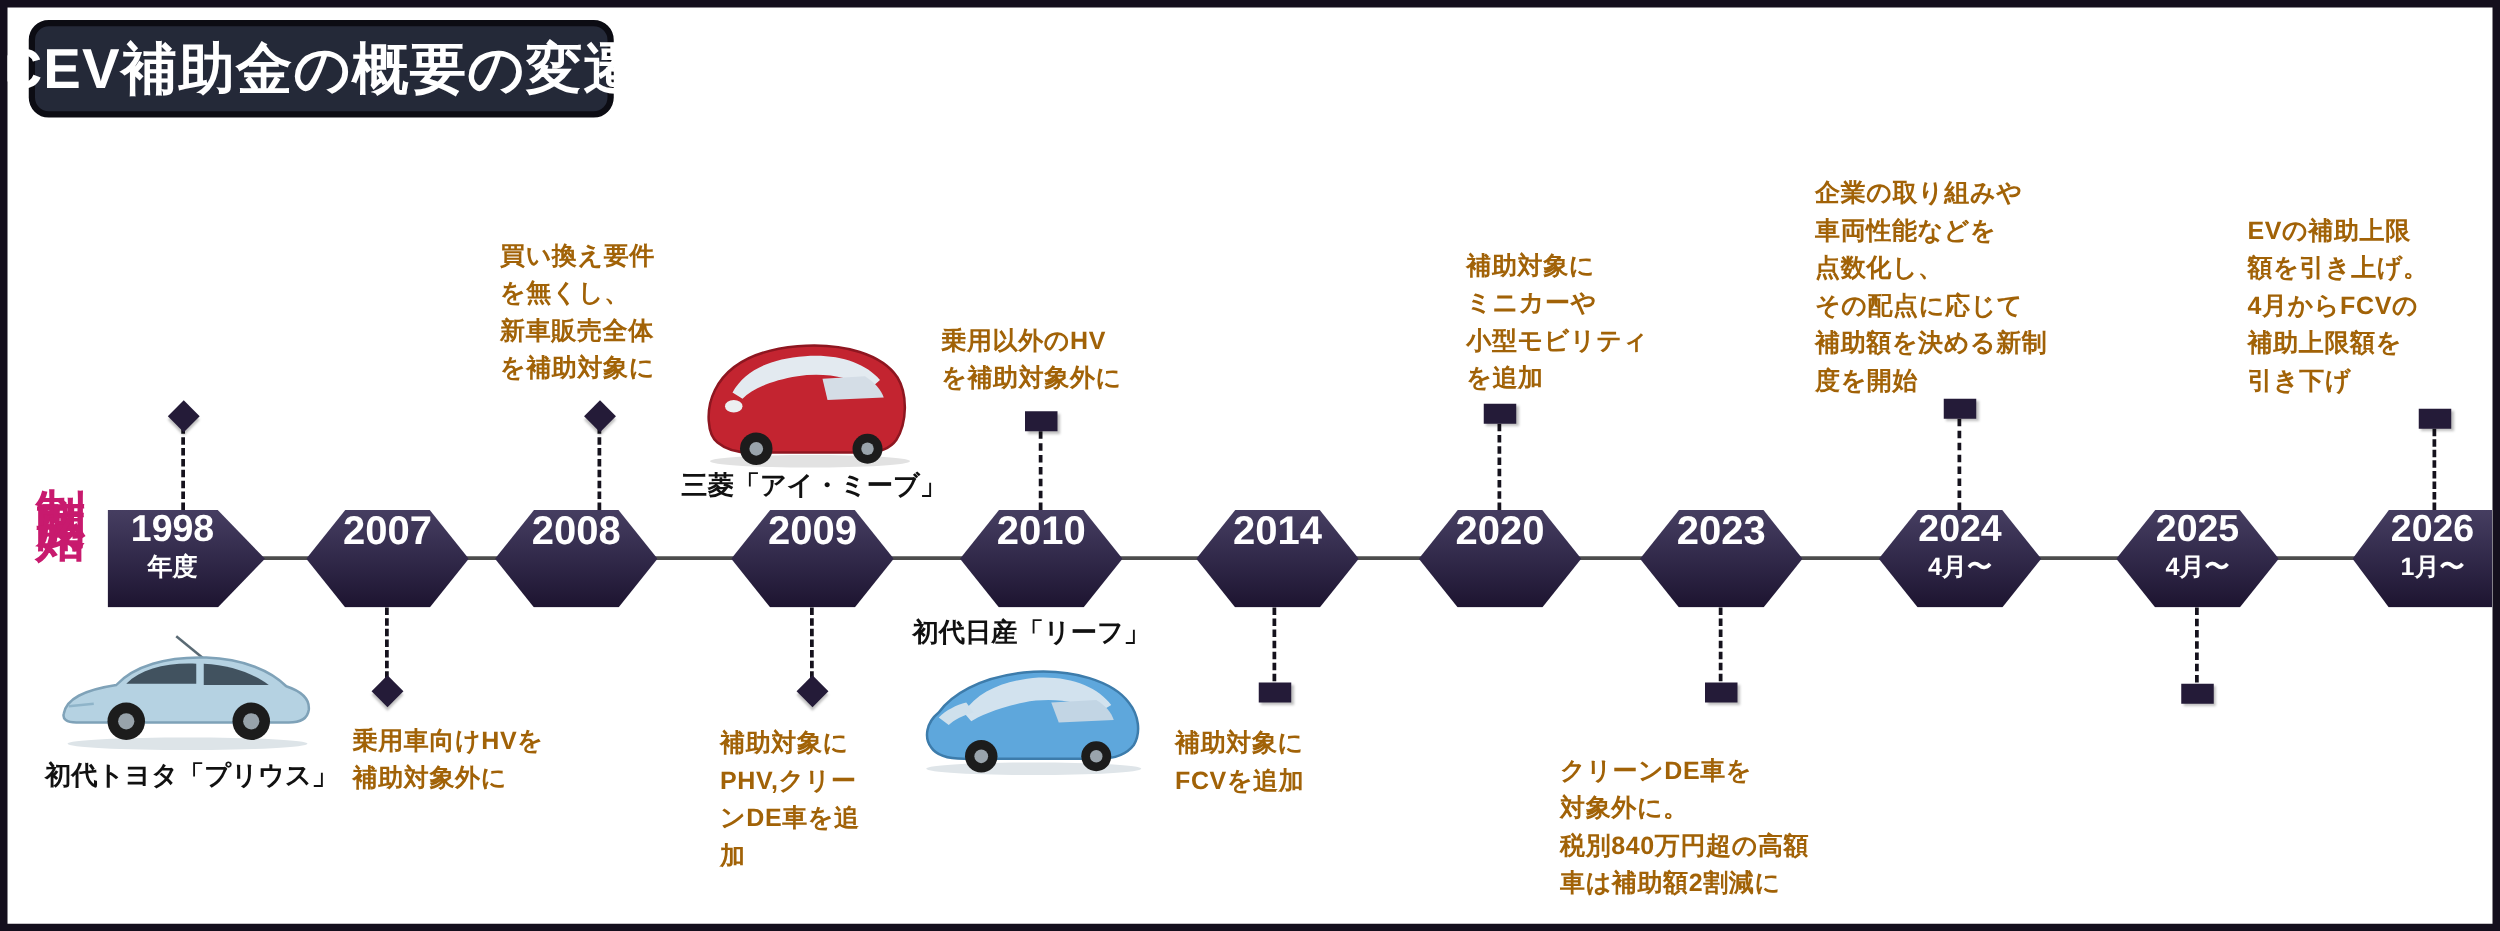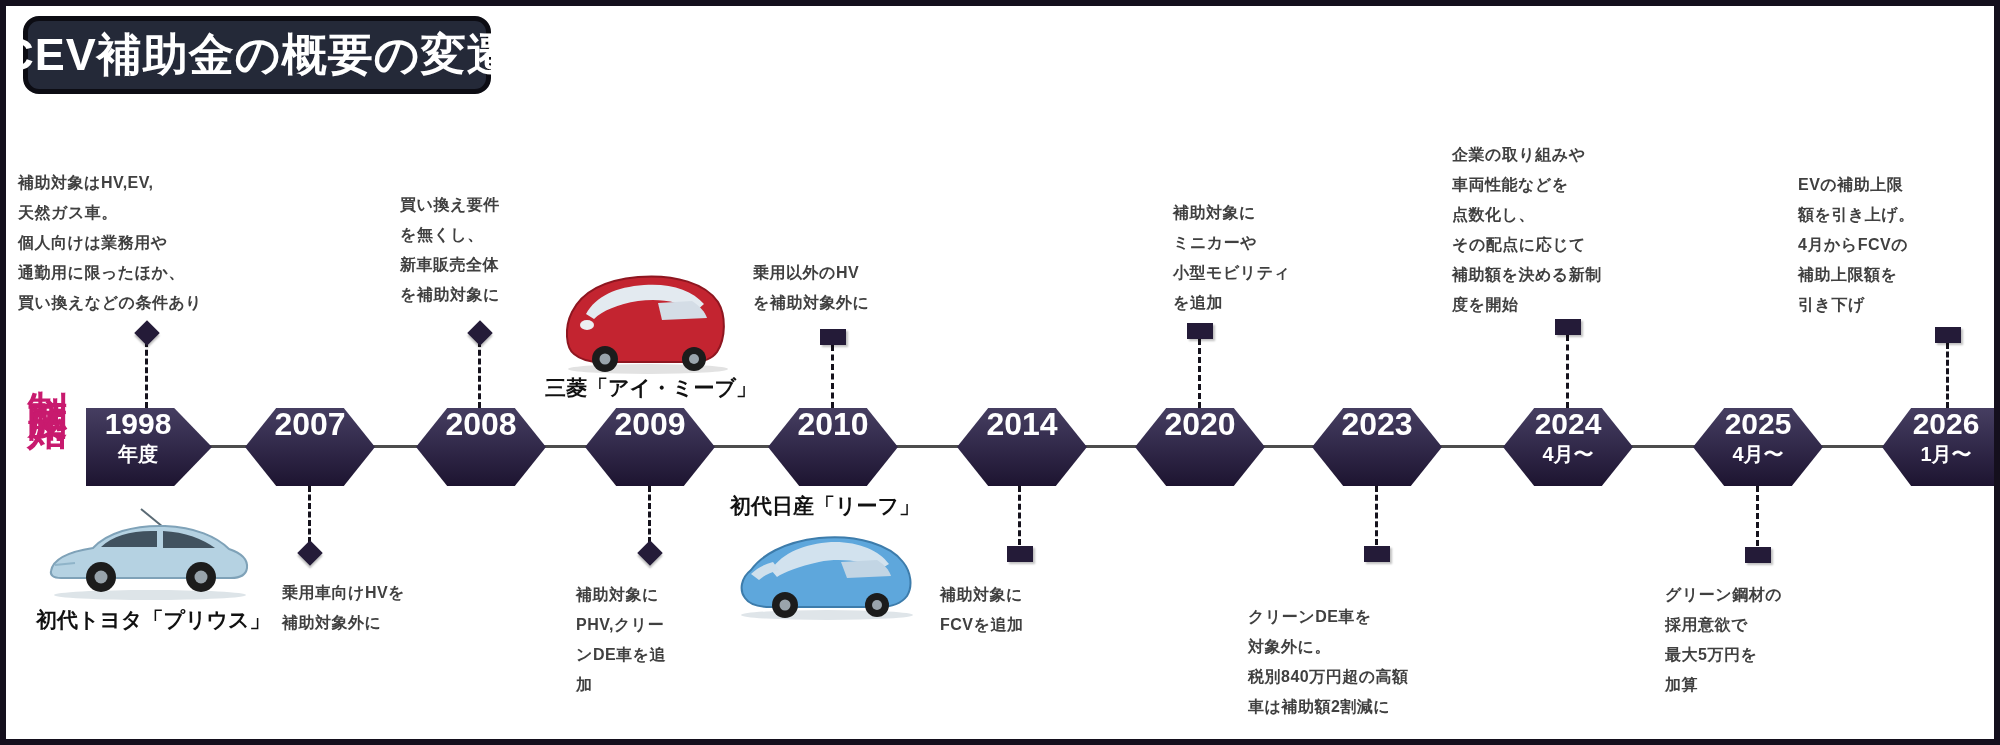--- a/index.html
+++ b/index.html
@@ -34,21 +34,21 @@
   .hex .hex-year{color:#fff;font-weight:700;font-size:30px;line-height:32px;text-align:center;white-space:nowrap;}
   .hex.single .hex-year{font-size:32px;}
   .hex .hex-sub{color:#fff;font-weight:700;font-size:20px;line-height:28px;text-align:center;white-space:nowrap;}
   .hex .hex-sub:empty{display:none;}
   
   .dash{position:absolute;width:0;border-left:3px dashed #15121c;}
   .marker-diamond{position:absolute;width:18px;height:18px;background:#241b38;transform:rotate(45deg);box-shadow:2px 2px 2px rgba(0,0,0,.25);}
   .marker-square{position:absolute;width:26px;height:16px;background:#241b38;box-shadow:2px 2px 2px rgba(0,0,0,.25);}
   
   .ann{
-    position:absolute;font-size:16px;line-height:30px;font-weight:700;color:#404040;
+    position:absolute;font-size:20px;line-height:30px;font-weight:700;color:#a16207;
     white-space:pre-line;letter-spacing:0.5px;
   }
   
   .car{position:absolute;}
   .car-label{position:absolute;font-size:21px;font-weight:700;color:#111;text-align:right;white-space:nowrap;}
 </style>
 </head>
 <body>
 
 <div id="canvas">
@@ -86,21 +86,21 @@
   <div class="marker-square" style="left:1739px;top:541px;"></div>
 
   <div class="hex flag-right" style="left:80px;width:126px;">
     <span class="hex-year">1998</span>
     <span class="hex-sub">年度</span>
   </div>
   <div class="hex single" style="left:239px;">
     <span class="hex-year">2007</span>
 
   </div>
-  <div class="hex single" style="left:410px;">
+  <div class="hex single" style="left:390px;">
     <span class="hex-year">2008</span>
 
   </div>
   <div class="hex single" style="left:579px;">
     <span class="hex-year">2009</span>
 
   </div>
   <div class="hex single" style="left:762px;">
     <span class="hex-year">2010</span>
 
@@ -123,25 +123,20 @@
   </div>
   <div class="hex" style="left:1687px;">
     <span class="hex-year">2025</span>
     <span class="hex-sub">4月〜</span>
   </div>
   <div class="hex flag-left" style="left:1876px;width:112px;">
     <span class="hex-year">2026</span>
     <span class="hex-sub">1月〜</span>
   </div>
 
-  <div class="ann" style="left:12px;top:162px;">補助対象はHV,EV,
-天然ガス車。
-個人向けは業務用や
-通勤用に限ったほか、
-買い換えなどの条件あり</div>
   <div class="ann" style="left:394px;top:184px;">買い換え要件
 を無くし、
 新車販売全体
 を補助対象に</div>
   <div class="ann" style="left:747px;top:252px;">乗用以外のHV
 を補助対象外に</div>
   <div class="ann" style="left:1167px;top:192px;">補助対象に
 ミニカーや
 小型モビリティ
 を追加</div>
@@ -162,24 +157,20 @@
   <div class="ann" style="left:570px;top:574px;">補助対象に
 PHV,クリー
 ンDE車を追
 加</div>
   <div class="ann" style="left:934px;top:574px;">補助対象に
 FCVを追加</div>
   <div class="ann" style="left:1242px;top:596px;">クリーンDE車を
 対象外に。
 税別840万円超の高額
 車は補助額2割減に</div>
-  <div class="ann" style="left:1659px;top:574px;">グリーン鋼材の
-採用意欲で
-最大5万円を
-加算</div>
 
   <svg class="car" style="left:39px;top:499px;" width="210" height="100" viewBox="0 0 210 100">
     <ellipse cx="105" cy="90" rx="96" ry="5" fill="#dde4e8"></ellipse>
     <line x1="96" y1="4" x2="118" y2="22" stroke="#5a6a74" stroke-width="2"></line>
     <path d="M6,66 C8,54 22,47 48,43 C62,28 88,20 120,21 C150,22 172,32 184,44 C196,48 203,54 202,63 C201,70 195,73 186,73 L16,73 C8,73 5,70 6,66 Z" fill="#b5d2e2" stroke="#7fa2b8" stroke-width="2"></path>
     <path d="M56,42 C68,30 88,25 112,26 L112,42 Z" fill="#41525f"></path>
     <path d="M118,26 C140,27 158,34 170,43 L118,43 Z" fill="#41525f"></path>
     <circle cx="56" cy="72" r="15" fill="#1c1c1c"></circle>
       <circle cx="56" cy="72" r="6.5" fill="#98a3ab"></circle>
     <circle cx="156" cy="72" r="15" fill="#1c1c1c"></circle>

